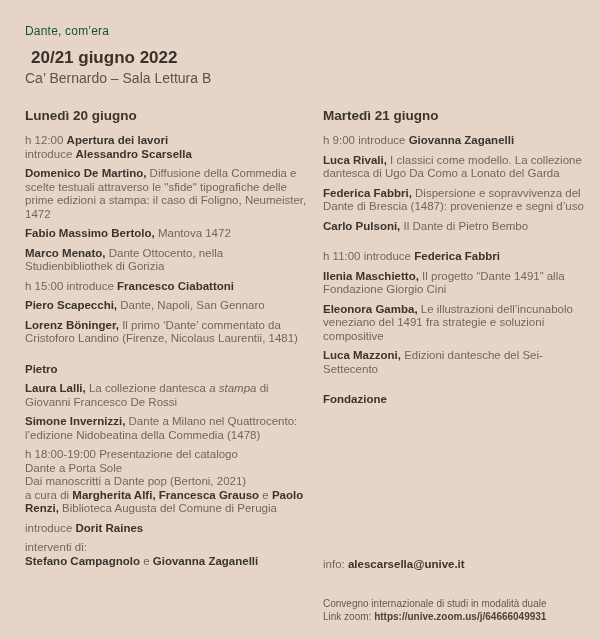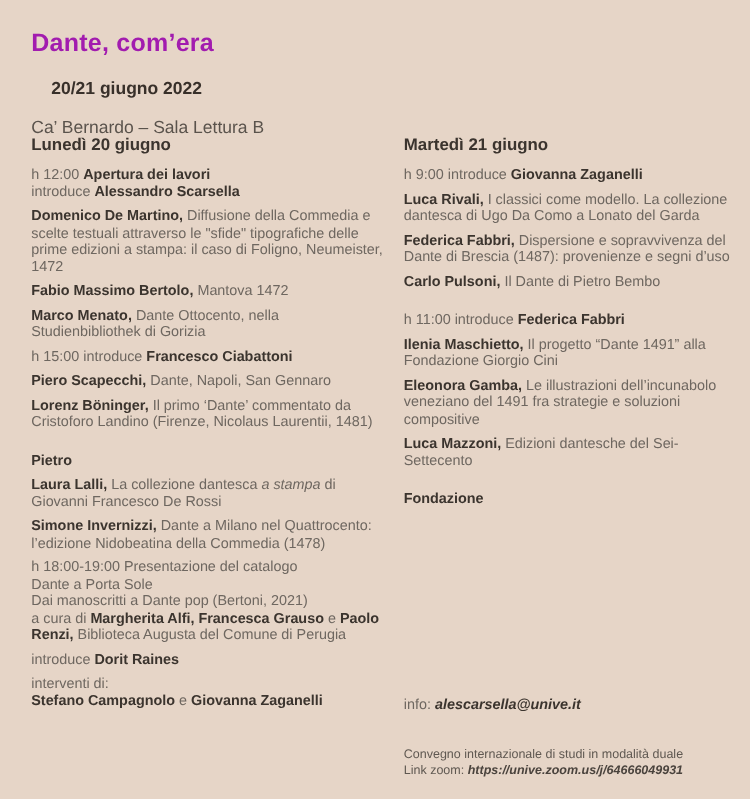--- a/index.html
+++ b/index.html
@@ -4,40 +4,40 @@
 <style>
   html,body { margin:0; padding:0; }
   body {
     width:600px; height:639px;
     font-family:"Liberation Sans", sans-serif;
     background:#e6d5c7;
   }
   .page { position:relative; width:600px; height:639px; background:#e6d5c7; overflow:hidden; }
 
   .poster-header { position:absolute; left:25px; top:24px; }
-  .title { font-size:20px; font-weight:bold; color:#a21caf; margin:0 0 12px 0; letter-spacing:0.2px; }
-  .date  { font-size:14px; font-weight:bold; color:#38302a; margin:16px; line-height:15px; }
+  .title { font-size:12px; font-weight:normal; color:#14532d; margin:0 0 12px 0; letter-spacing:0.2px; }
+  .date  { font-size:17px; font-weight:bold; color:#38302a; margin:6px; line-height:15px; }
   .venue { font-size:14px; font-weight:normal; color:#5a534c; margin:0; line-height:15px; }
 
   .col { position:absolute; top:108px; }
   .col-left  { left:25px;  width:282px; }
   .col-right { left:323px; width:266px; }
   .col-header { font-size:13.5px; font-weight:bold; color:#3b342e; margin:0 0 11px 0; }
 
   .block { font-size:11.5px; line-height:13.5px; margin:0 0 6px 0; white-space:pre-wrap; }
   .section-gap { margin-top:17px; }
 
   .run-b { font-weight:bold; color:#3b342e; }
   .run-r { font-weight:normal; color:#6e6760; }
   .run-i { font-weight:normal; font-style:italic; color:#6e6760; }
 
   .info-line { position:absolute; left:323px; top:558px; font-size:11.5px; margin:0; }
   .footer-note { position:absolute; left:323px; top:597px; font-size:10px; line-height:13px; color:#5f5851; margin:0; }
   .note-bold { font-weight:bold; color:#4a433d; }
-  .link-like { cursor:pointer;font-style:italic; }
+  .link-like { cursor:pointer; }
 </style>
 </head>
 <body>
 
 <div class="page">
 
   <header class="poster-header">
     <h1 class="title">Dante, com’era</h1>
     <p class="date">20/21 giugno 2022</p>
     <p class="venue">Ca’ Bernardo – Sala Lettura B</p>

